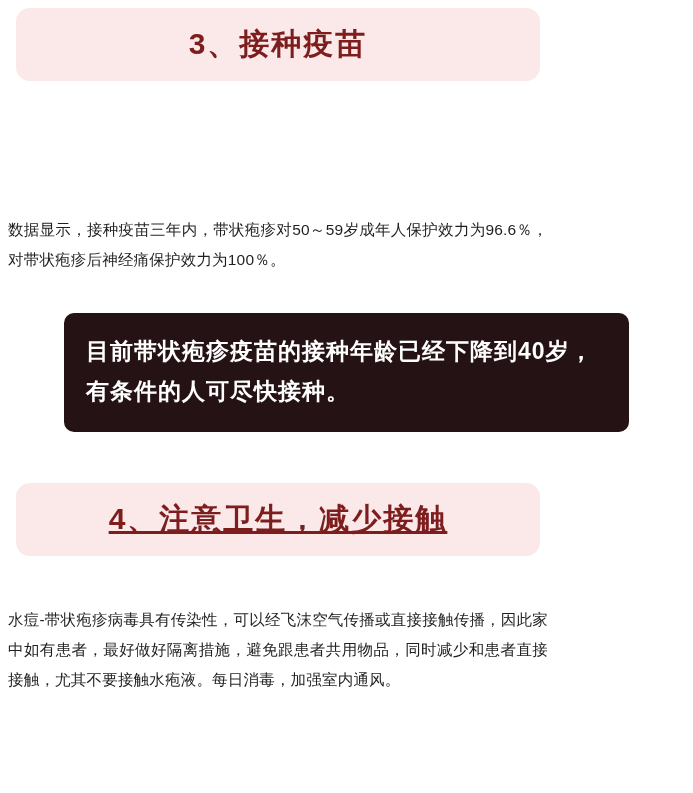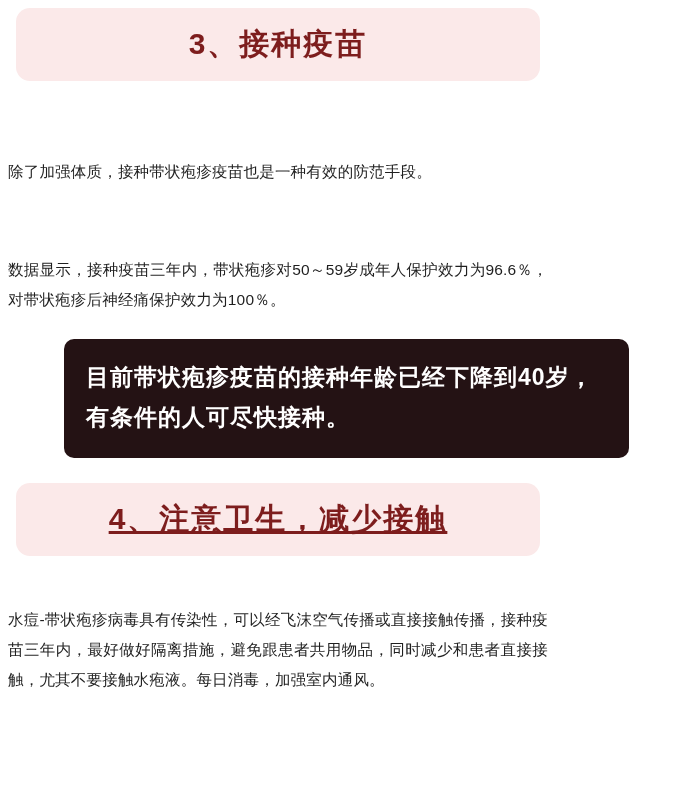--- a/index.html
+++ b/index.html
@@ -51,31 +51,30 @@
     position: absolute;
     left: 8px;
     right: 8px;
     font-size: 15.5px;
     line-height: 1.95;
     color: #1f1f1f;
     letter-spacing: 0.2px;
     text-align: justify;
   }
   .p1 { top: 157px; }
-  .p2 { top: 215px; margin-top: 40px; }
+  .p2 { top: 215px; }
   .p3 { top: 605px; }
   .p4 { top: 710px; }
 
   
   .quote-wrap {
     position: absolute;
     top: 313px;
     left: 64px;
     width: 565px;
-    margin-top: 26px;
   }
   .quote {
     background: #241214;
     color: #ffffff;
     border-radius: 10px;
     font-size: 23px;
     font-weight: bold;
     line-height: 1.75;
     letter-spacing: 1px;
     padding: 18px 22px 20px 22px;
@@ -83,26 +82,25 @@
     text-align: left;
   }
 </style>
 </head>
 <body>
 
 <div class="page">
 
   <div class="banner banner-1">3、接种疫苗</div>
 
-  <div class="para p1">除了加强体质，接种带状疱疹疫苗也是一种有效的防范手段。</div>
 
   <div class="para p2">数据显示，接种疫苗三年内，带状疱疹对50～59岁成年人保护效力为96.6％，对带状疱疹后神经痛保护效力为100％。</div>
 
   <div class="quote-wrap">
     <div class="quote">目前带状疱疹疫苗的接种年龄已经下降到40岁，有条件的人可尽快接种。</div>
   </div>
 
   <div class="banner banner-2">4、注意卫生，减少接触</div>
 
-  <div class="para p3">水痘-带状疱疹病毒具有传染性，可以经飞沫空气传播或直接接触传播，接种疫苗三年内，最好做好隔离措施，避免跟患者共用物品，同时减少和患者直接接触，尤其不要接触水疱液。每日消毒，加强室内通风。</div>
+  <div class="para p3">水痘-带状疱疹病毒具有传染性，可以经飞沫空气传播或直接接触传播，因此家中如有患者，最好做好隔离措施，避免跟患者共用物品，同时减少和患者直接接触，尤其不要接触水疱液。每日消毒，加强室内通风。</div>
 
 
 </div>
 
 </body></html>

